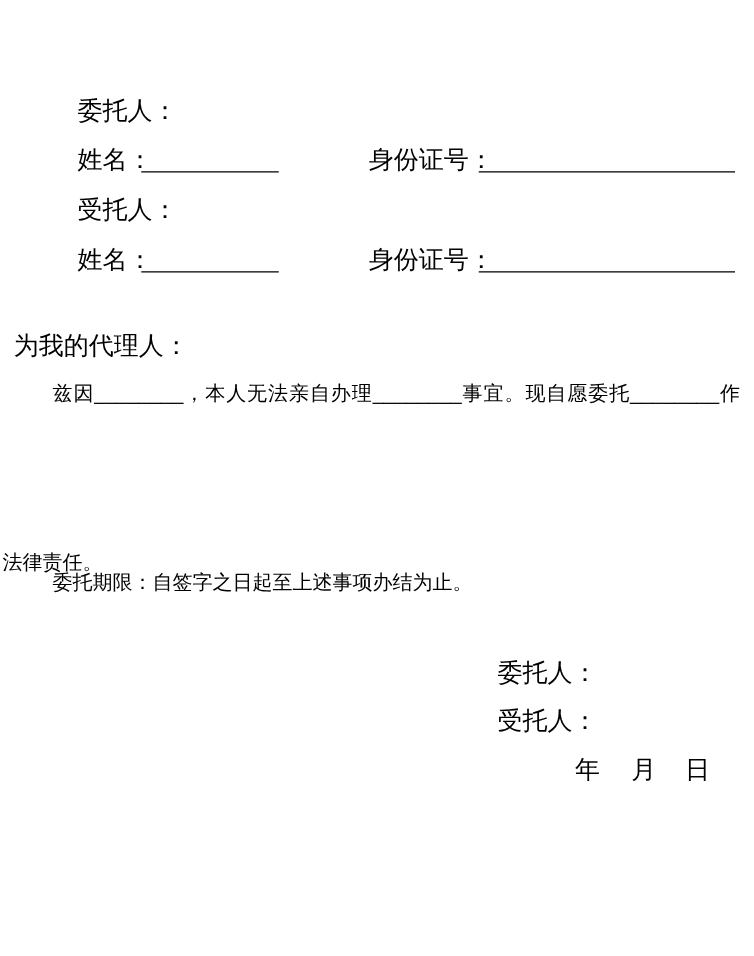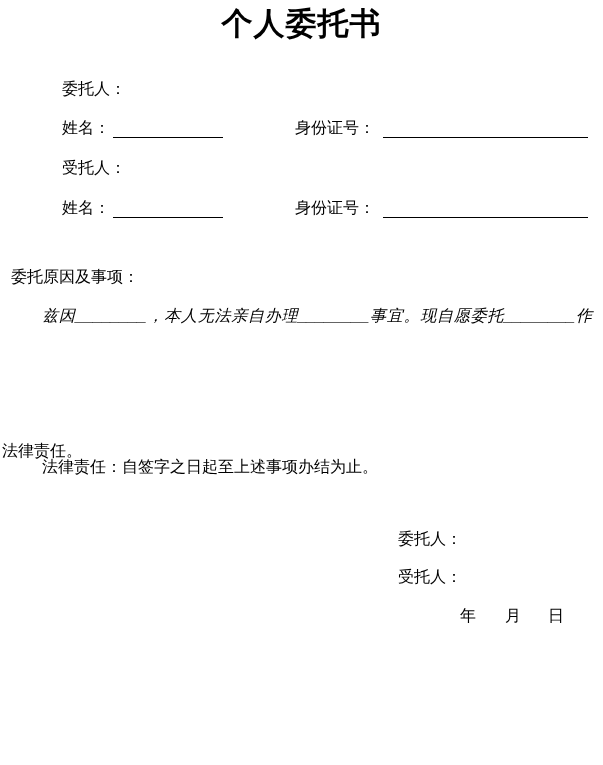--- a/index.html
+++ b/index.html
@@ -19,72 +19,70 @@
     margin: 0;
     text-align: center;
     font-family: "Liberation Serif", "DejaVu Serif", serif;
     font-weight: 700;
     font-size: 31px;
     line-height: 38px;
     letter-spacing: 1px;
   }
   .abs { position: absolute; }
   .t16 {
-    font-size: 16px;
+    font-size: 20px;
     line-height: 20px;
     white-space: pre;
   }
   .blank {
     position: absolute;
     height: 19px;
     border-bottom: 1px solid #000000;
   }
   .para {
     position: absolute;
     left: 2px;
     width: 590px;
     font-size: 16px;
     line-height: 20px;
     margin: 0;
   }
   .indent { text-indent: 40px; }
   .fill {
     text-align: justify;
     text-align-last: justify;
-    font-style: italic;
   }
 </style>
 </head>
 <body>
 
 <div class="page">
 
-  <h1 class="title">个人委托书</h1>
 
   <span class="abs t16" style="top:79px;left:62px">委托人：</span>
 
   <span class="abs t16" style="top:118px;left:62px">姓名：</span>
   <span class="blank" style="top:118px;left:113px;width:110px"></span>
   <span class="abs t16" style="top:118px;left:295px">身份证号：</span>
   <span class="blank" style="top:118px;left:383px;width:205px"></span>
 
   <span class="abs t16" style="top:158px;left:62px">受托人：</span>
 
   <span class="abs t16" style="top:198px;left:62px">姓名：</span>
   <span class="blank" style="top:198px;left:113px;width:110px"></span>
   <span class="abs t16" style="top:198px;left:295px">身份证号：</span>
   <span class="blank" style="top:198px;left:383px;width:205px"></span>
 
-  <span class="abs t16" style="top:267px;left:11px">委托原因及事项：</span>
+  <span class="abs t16" style="top:267px;left:11px">为我的代理人：</span>
 
   <p class="para indent fill" style="top:306px">兹因________，本人无法亲自办理________事宜。现自愿委托________作</p>
 
   <p class="para" style="top:441px">法律责任。</p>
 
-  <p class="para indent" style="top:457px">法律责任：自签字之日起至上述事项办结为止。</p>
+  <p class="para indent" style="top:457px">委托期限：自签字之日起至上述事项办结为止。</p>
 
   <span class="abs t16" style="top:529px;left:398px">委托人：</span>
   <span class="abs t16" style="top:567px;left:398px">受托人：</span>
 
   <span class="abs t16" style="top:606px;left:460px">年</span>
   <span class="abs t16" style="top:606px;left:505px">月</span>
   <span class="abs t16" style="top:606px;left:548px">日</span>
 
 </div>
 

